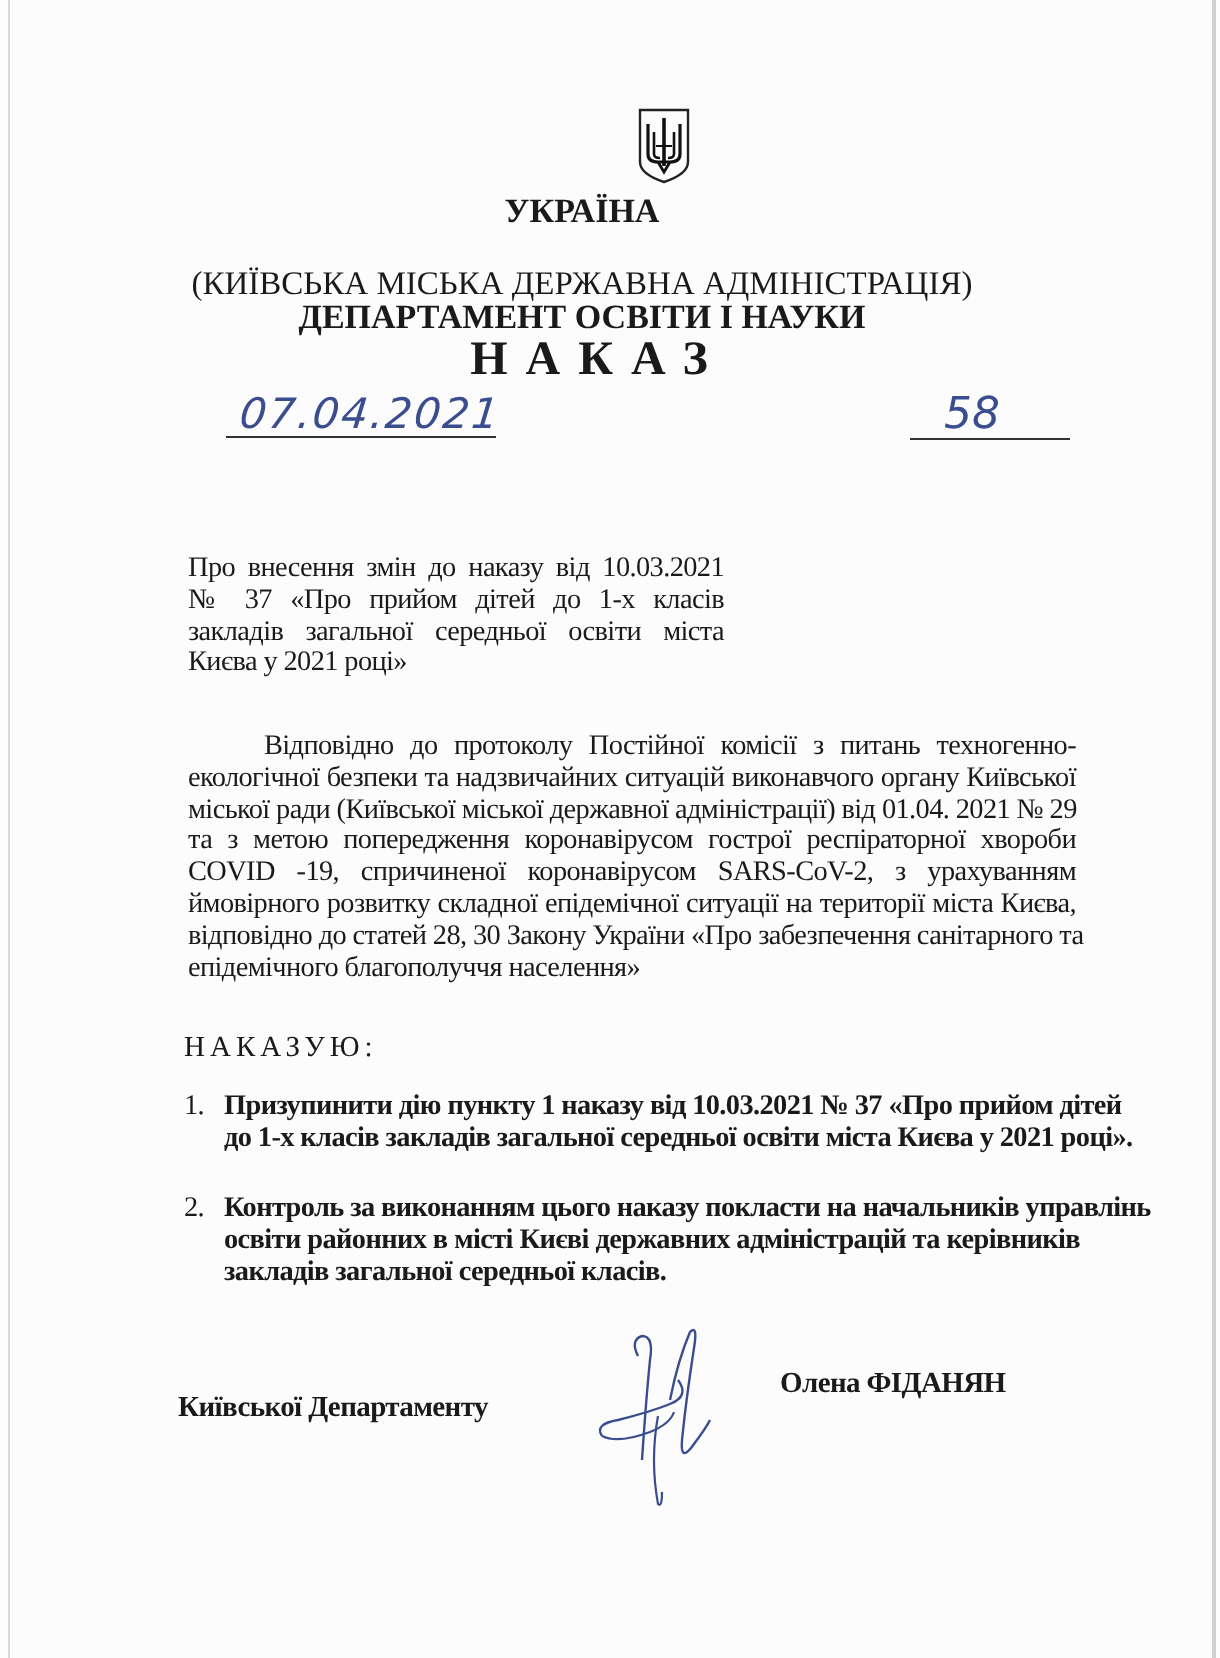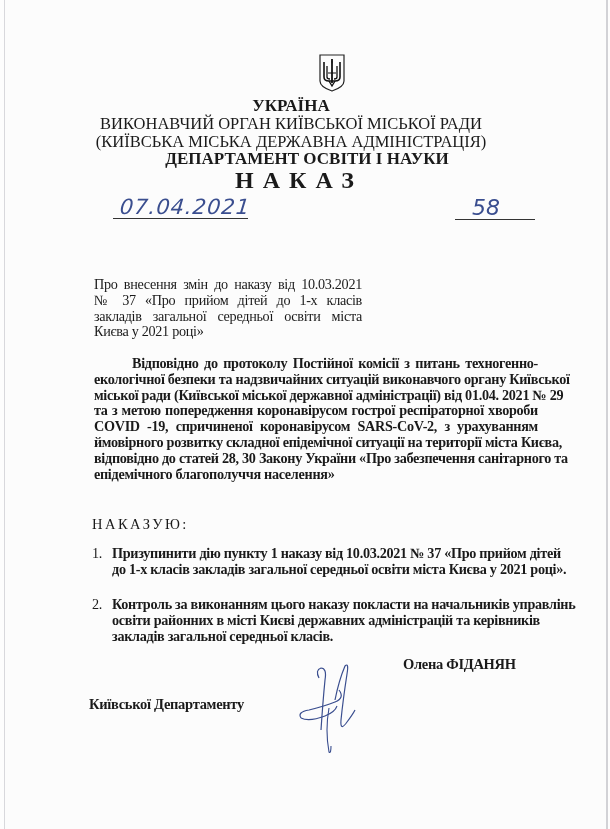--- a/index.html
+++ b/index.html
@@ -35,21 +35,21 @@
     .hdr {
       position: absolute;
       left: 0;
       width: 580px;
       text-align: center;
       white-space: nowrap;
     }
     .hdr-country { top: 96px; font-size: 17px; font-weight: bold; letter-spacing: 0px; }
     .hdr-org1 { top: 114px; font-size: 16.5px; }
     .hdr-org2 { top: 132px; font-size: 16.5px; }
-    .hdr-dept { top: 149px; font-size: 17px; font-weight: bold; padding-left: 16px; }
+    .hdr-dept { top: 149px; font-size: 17px; font-weight: bold; }
     .hdr-title { top: 167px; font-size: 24px; font-weight: bold; letter-spacing: 9px; padding-left: 8px; }
 
     .hw {
       position: absolute;
       font-family: "DejaVu Sans", sans-serif;
       font-style: italic;
       color: #3a4e8f;
       font-weight: 300;
     }
     .hw-date { left: 115px; top: 195px; font-size: 21px; letter-spacing: 1px; transform: skewX(-6deg); }
@@ -69,23 +69,23 @@
       top: 277px;
       width: 268px;
       font-weight: normal;
       font-stretch: condensed;
     }
     .subject span { display: block; text-align-last: justify; }
     .subject span:last-child { text-align-last: left; }
 
     .preamble {
       left: 89px;
-      top: 356px;
+      top: 366px;
       width: 444px;
-      font-weight: bold;
+      font-weight: normal;
     }
     .preamble span { display: block; text-align-last: justify; white-space: nowrap; }
     .preamble span:last-child { text-align-last: left; }
     .indent { padding-left: 38px; }
 
     .order-head {
       position: absolute;
       left: 87px;
       top: 516px;
       font-size: 14.5px;
@@ -117,24 +117,23 @@
     .sig-role {
       position: absolute;
       left: 84px;
       top: 696px;
       font-size: 14.5px;
       font-weight: bold;
     }
     .sig-name {
       position: absolute;
       left: 385px;
-      top: 656px;
+      top: 684px;
       font-size: 14.5px;
       font-weight: bold;
-      margin-left: 13px;
     }
     .signature {
       position: absolute;
       left: 290px;
       top: 660px;
       width: 70px;
       height: 95px;
     }
     
     .cond { letter-spacing: -0.3px; }
@@ -149,21 +148,20 @@
     <path d="M14 6 V30" stroke="#111" stroke-width="1.8"></path>
     <path d="M14 7 Q13 9 14 11 Q15 9 14 7 Z" fill="#111"></path>
     <path d="M6 9 V24 Q6 28 11 28 H17 Q22 28 22 24 V9" fill="none" stroke="#111" stroke-width="1.6"></path>
     <path d="M9 13 V24 Q9 26 12 26" fill="none" stroke="#111" stroke-width="1.3"></path>
     <path d="M19 13 V24 Q19 26 16 26" fill="none" stroke="#111" stroke-width="1.3"></path>
     <path d="M11 28 L14 33 L17 28" fill="none" stroke="#111" stroke-width="1.4"></path>
     <path d="M10 20 H18" stroke="#111" stroke-width="1"></path>
   </svg>
 
   <div class="hdr hdr-country" style="left:-4px">УКРАЇНА</div>
-  <div class="hdr hdr-org1" style="left:-4px">ВИКОНАВЧИЙ ОРГАН КИЇВСЬКОЇ МІСЬКОЇ РАДИ</div>
   <div class="hdr hdr-org2" style="left:-4px">(КИЇВСЬКА МІСЬКА ДЕРЖАВНА АДМІНІСТРАЦІЯ)</div>
   <div class="hdr hdr-dept" style="left:-4px">ДЕПАРТАМЕНТ ОСВІТИ І НАУКИ</div>
   <div class="hdr hdr-title" style="left:-4px">НАКАЗ</div>
 
   <div class="hw hw-date">07.04.2021</div>
   <div class="uline uline-date"></div>
   <div class="hw hw-num">58</div>
   <div class="uline uline-num"></div>
 
   <div class="txt subject cond">

